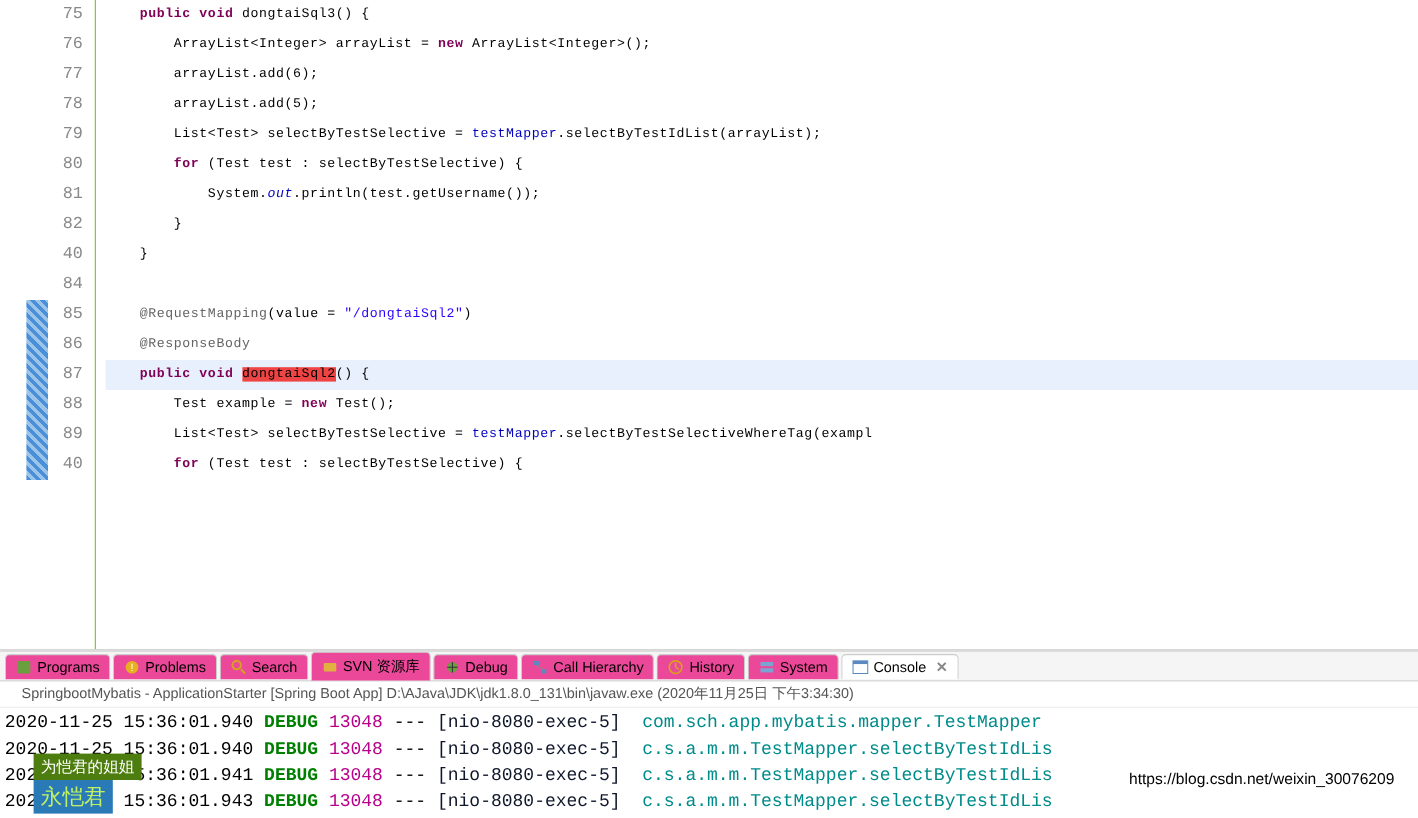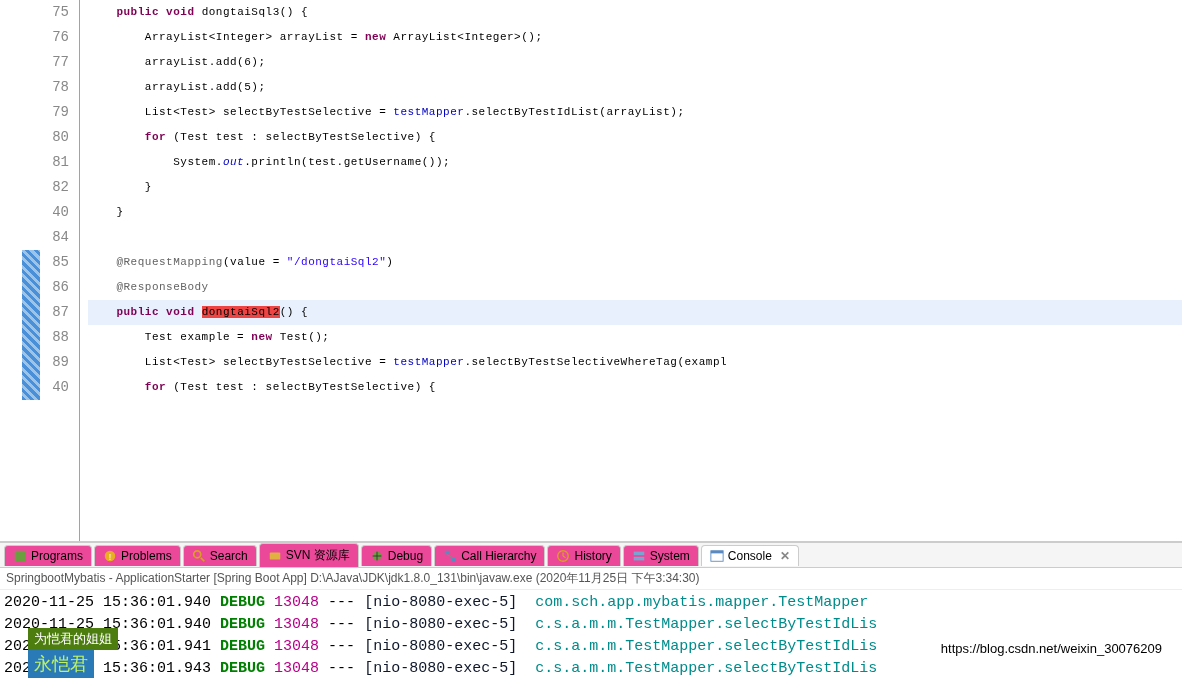--- a/index.html
+++ b/index.html
@@ -87,21 +87,21 @@
   gap: 4px;
 }
 .tab.active { background: #fff; text-align: center; }
 .tab-icon { width: 14px; height: 14px; display: inline-block; }
 .close-x { color: #888; font-weight: bold; margin-left: 4px; }
 
 .console-title {
   font-family: Tahoma, sans-serif;
   font-size: 12px;
   color: #555;
-  padding: 2px 6px;
+  padding: 2px 18px;
   background: #fff;
   border-bottom: 1px solid #eee;
 }
 .console-body {
   background: #fff;
   font-size: 15px;
   line-height: 22px;
   padding: 2px 4px;
   white-space: pre;
   overflow: hidden;

